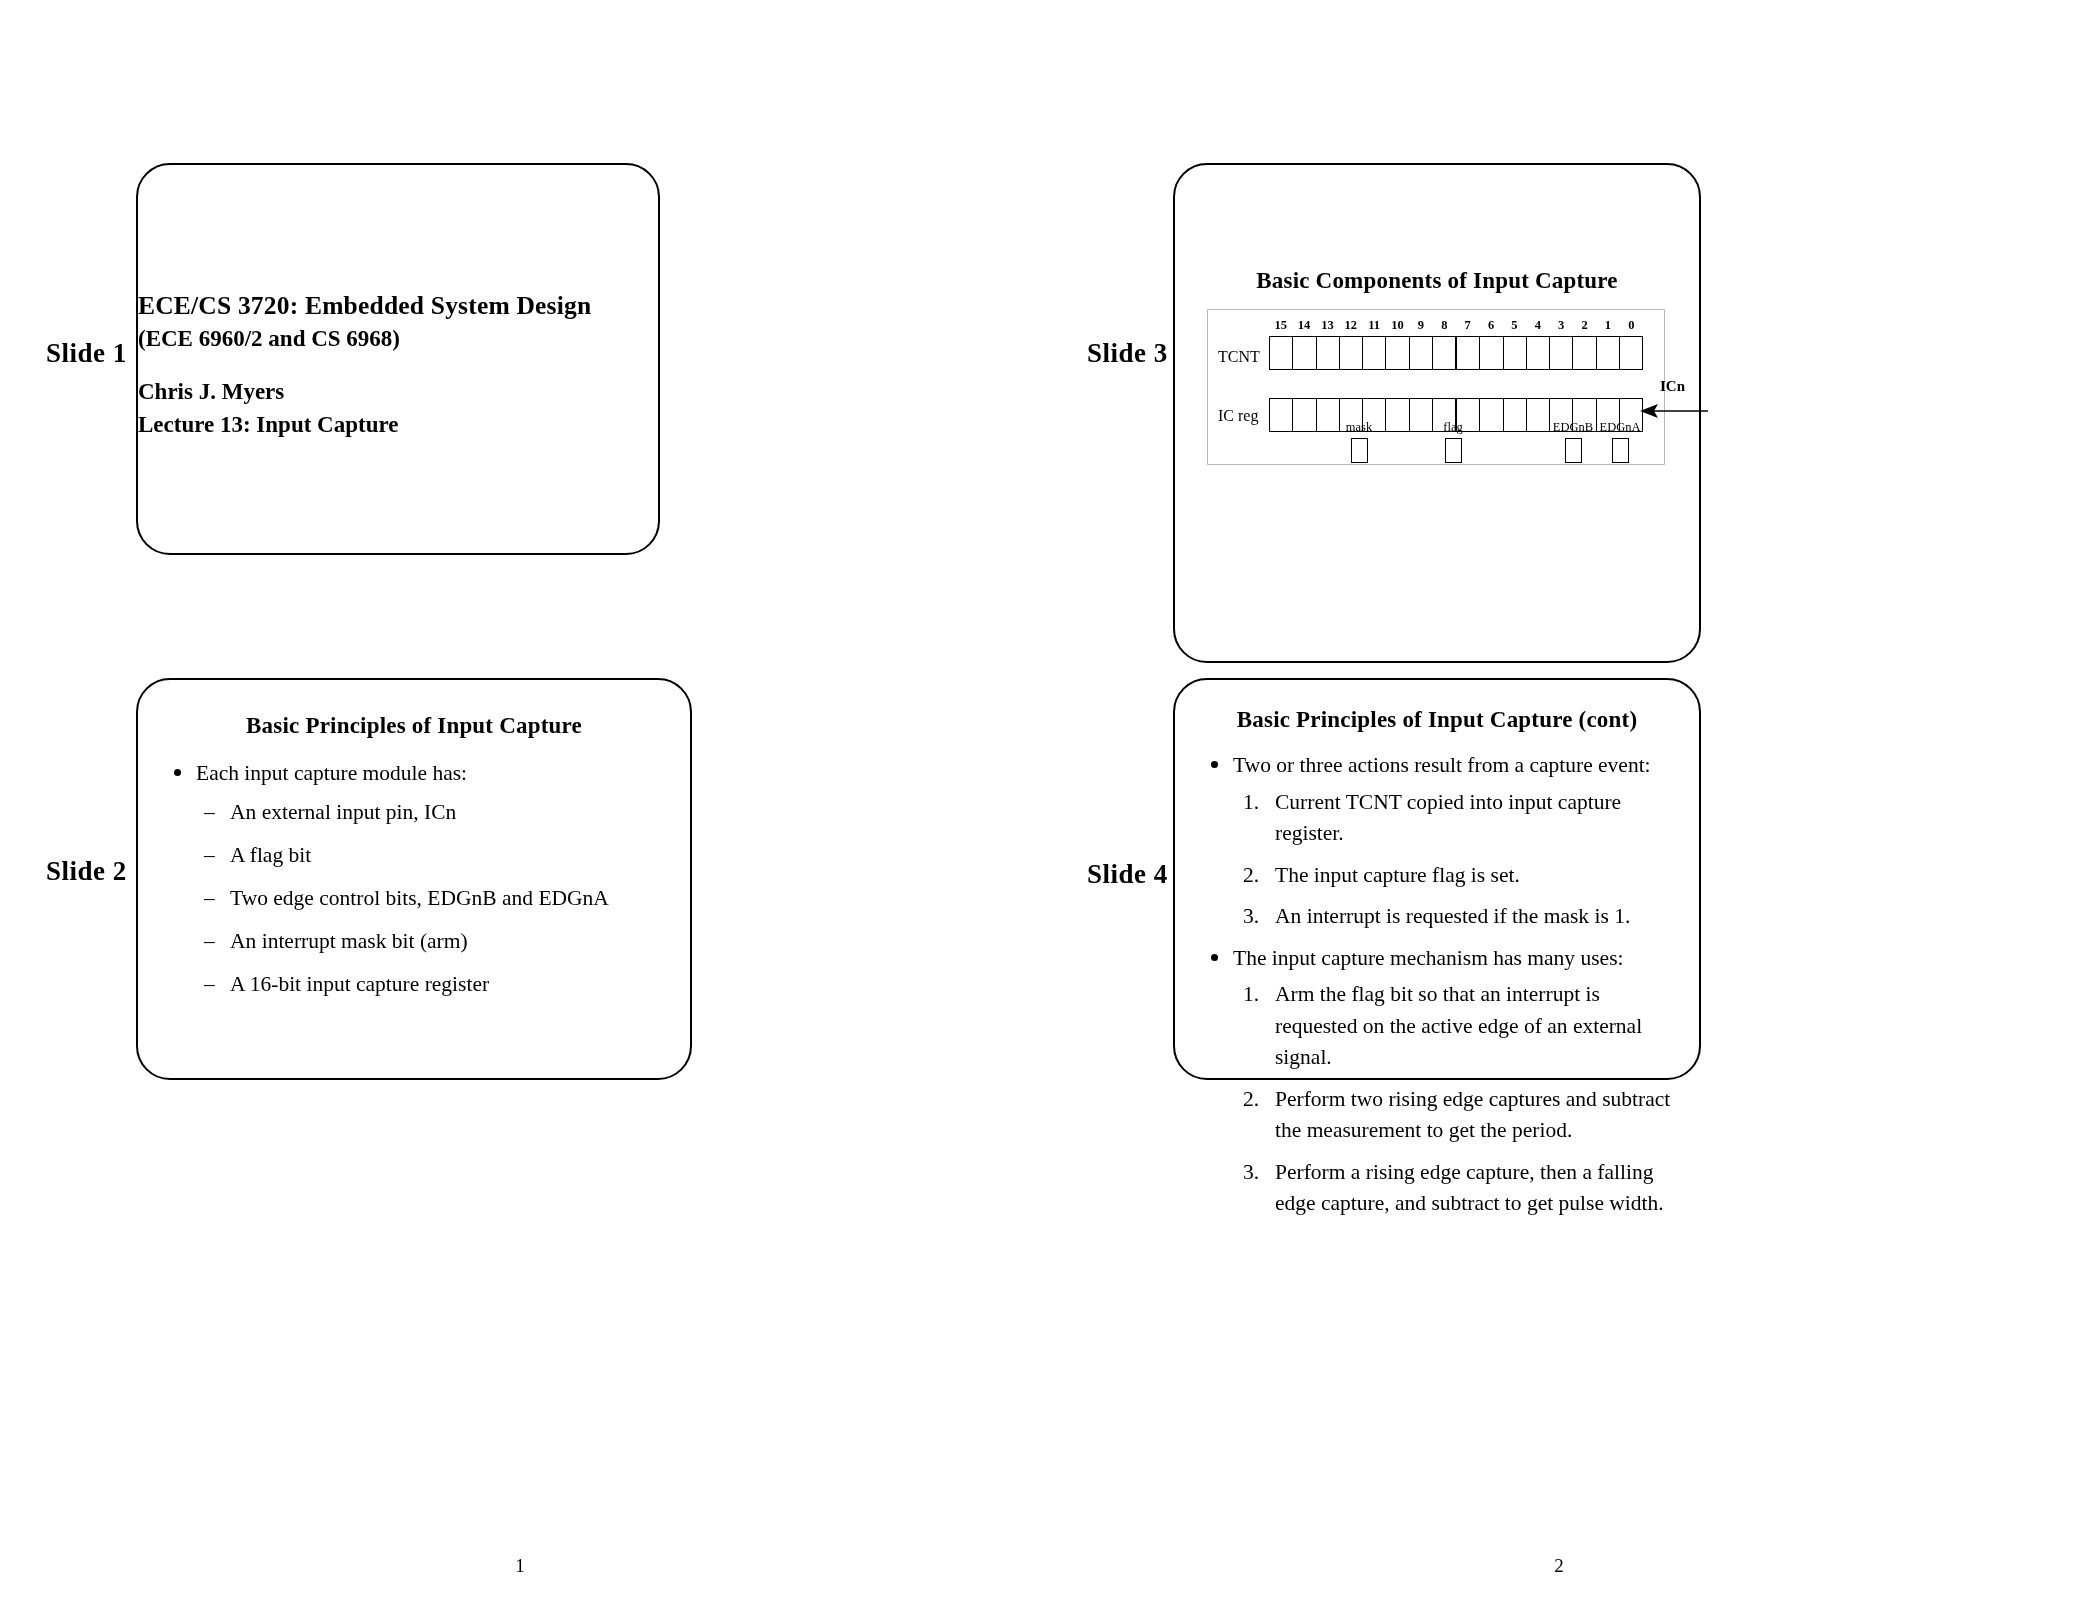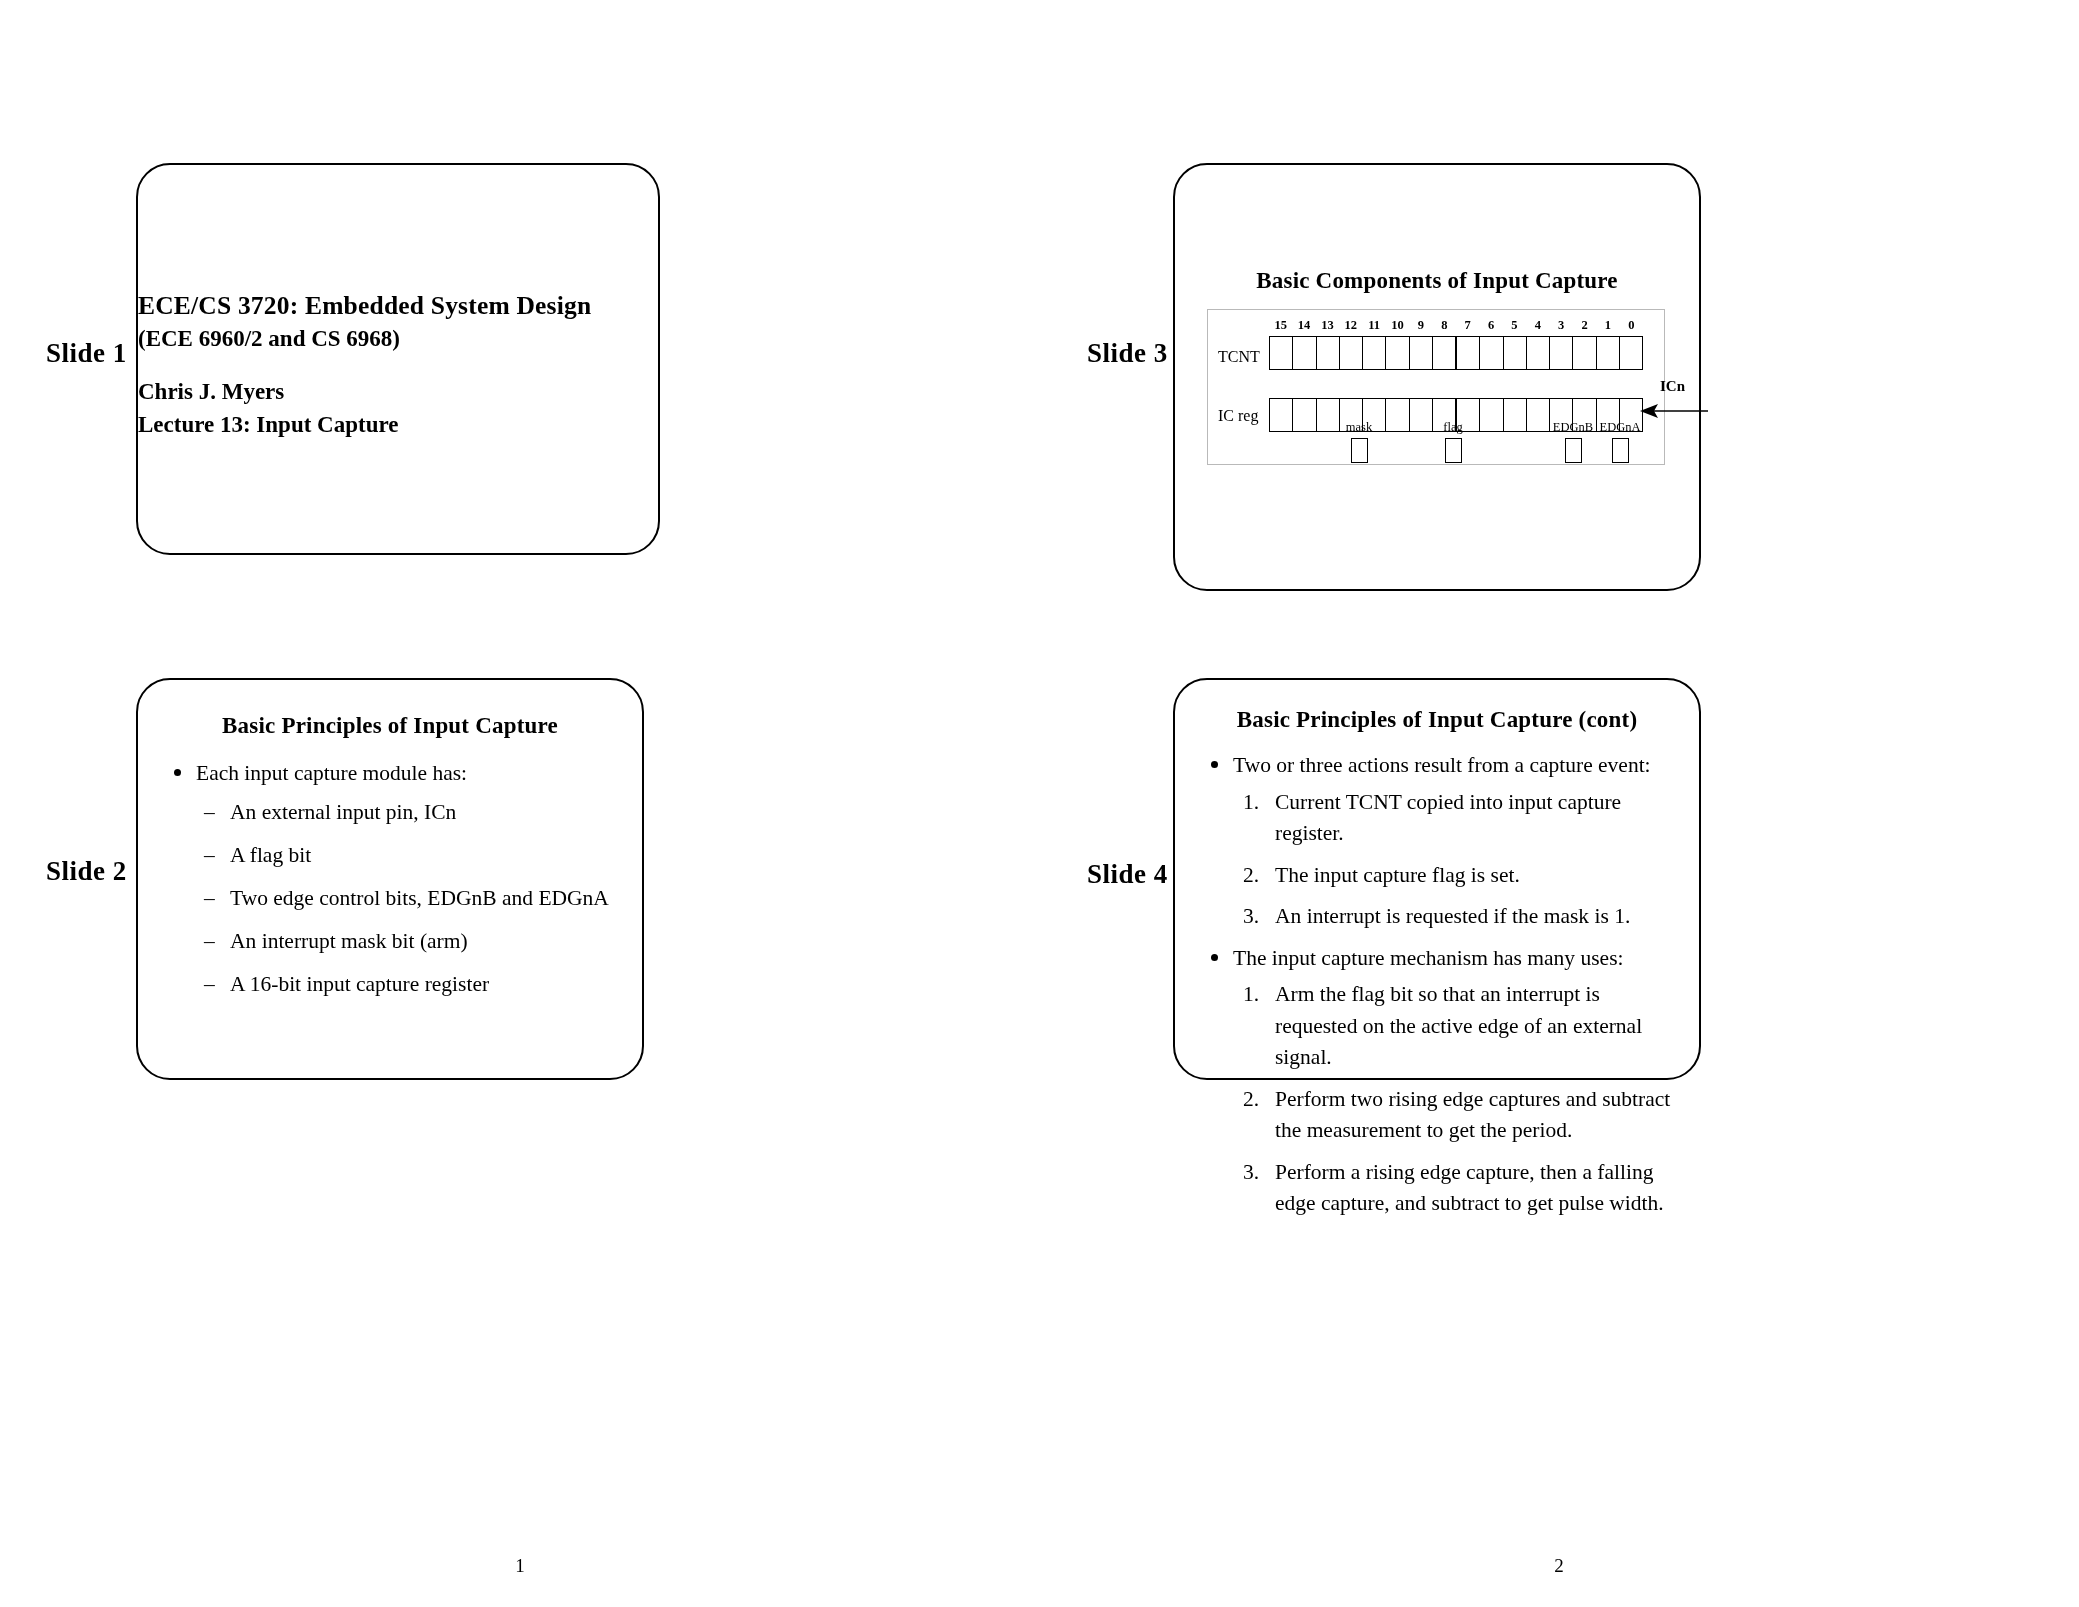--- a/index.html
+++ b/index.html
@@ -46,22 +46,22 @@
   .slide {
     position: absolute;
     border: 2.2px solid #000;
     border-radius: 34px;
     background: #fff;
     box-sizing: border-box;
   }
 
   
   .slide.s1 { left: 136px; top: 163px;  width: 524px; height: 392px; }
-  .slide.s2 { left: 136px; top: 678px;  width: 508px; height: 402px; }
-  .slide.s3 { left: 134px; top: 163px;  width: 528px; height: 428px; }
+  .slide.s2 { left: 136px; top: 678px;  width: 556px; height: 402px; }
+  .slide.s3 { left: 134px; top: 163px;  width: 528px; height: 500px; }
   .slide.s4 { left: 134px; top: 678px;  width: 528px; height: 402px; }
 
   .lbl-s1 { left: 46px;  top: 338px; }
   .lbl-s2 { left: 46px;  top: 856px; }
   .lbl-s3 { left: 48px;  top: 338px; }
   .lbl-s4 { left: 48px;  top: 859px; }
 
   
   .title-block {
     position: absolute;

